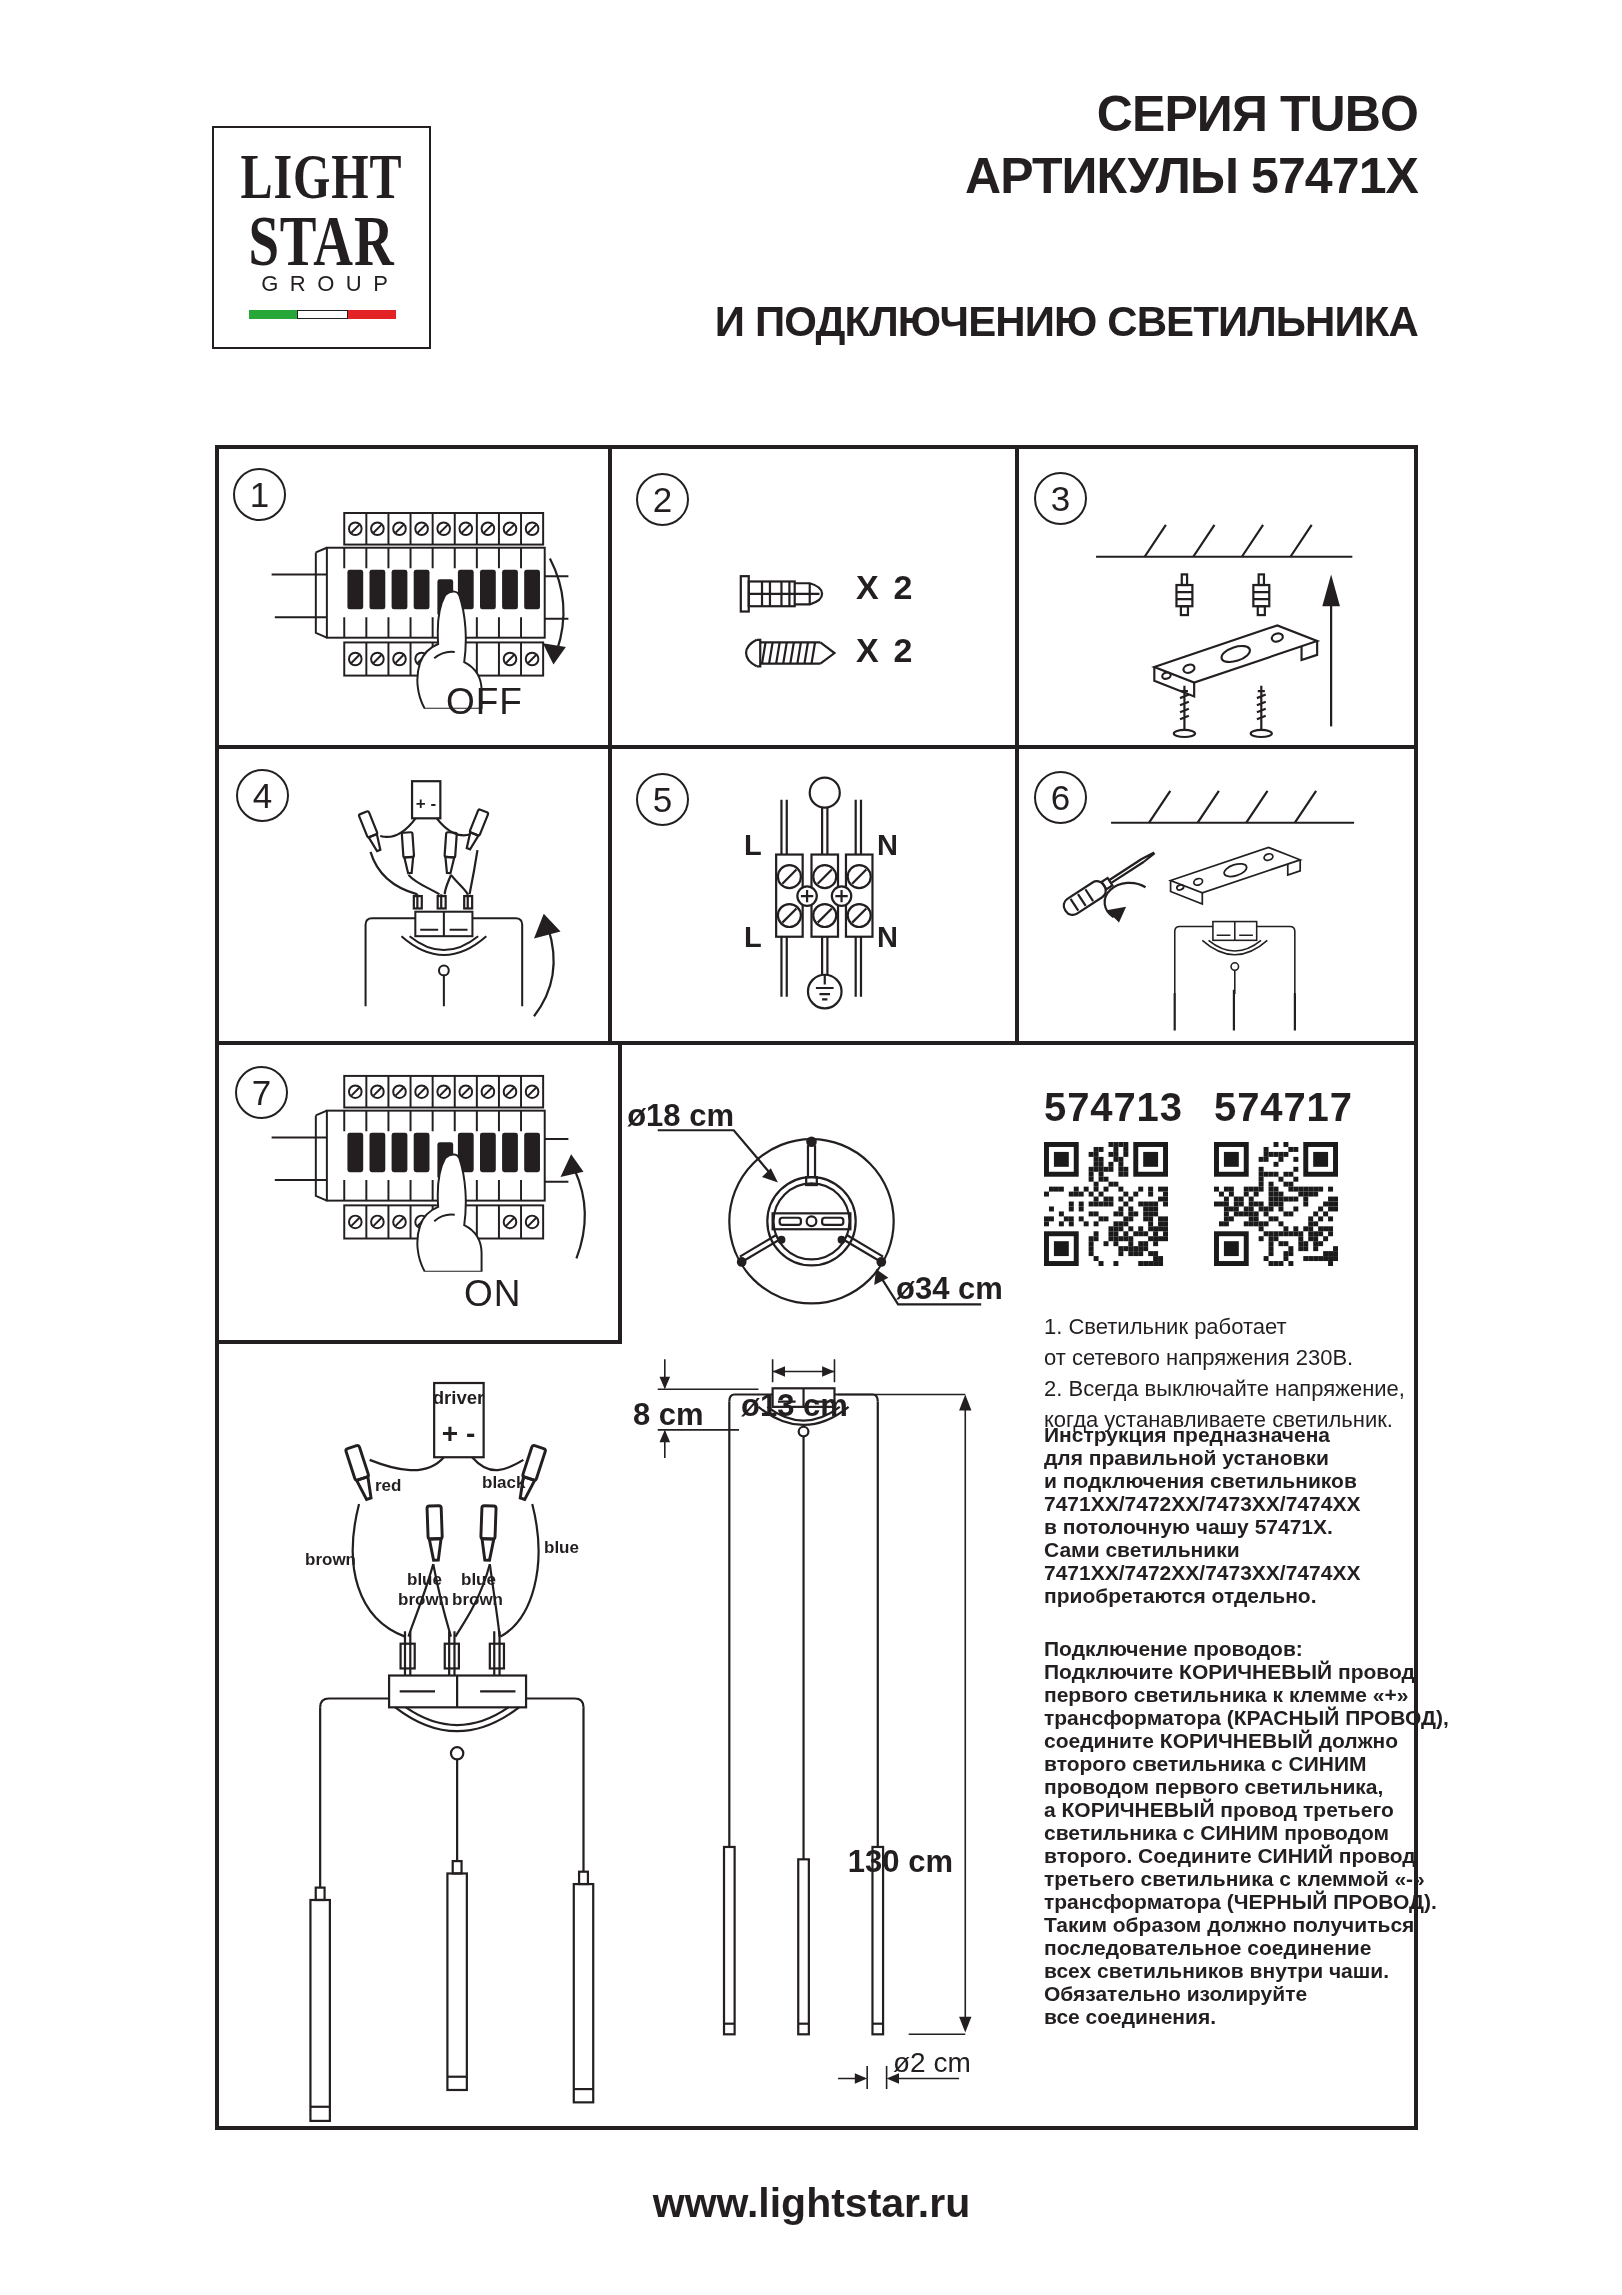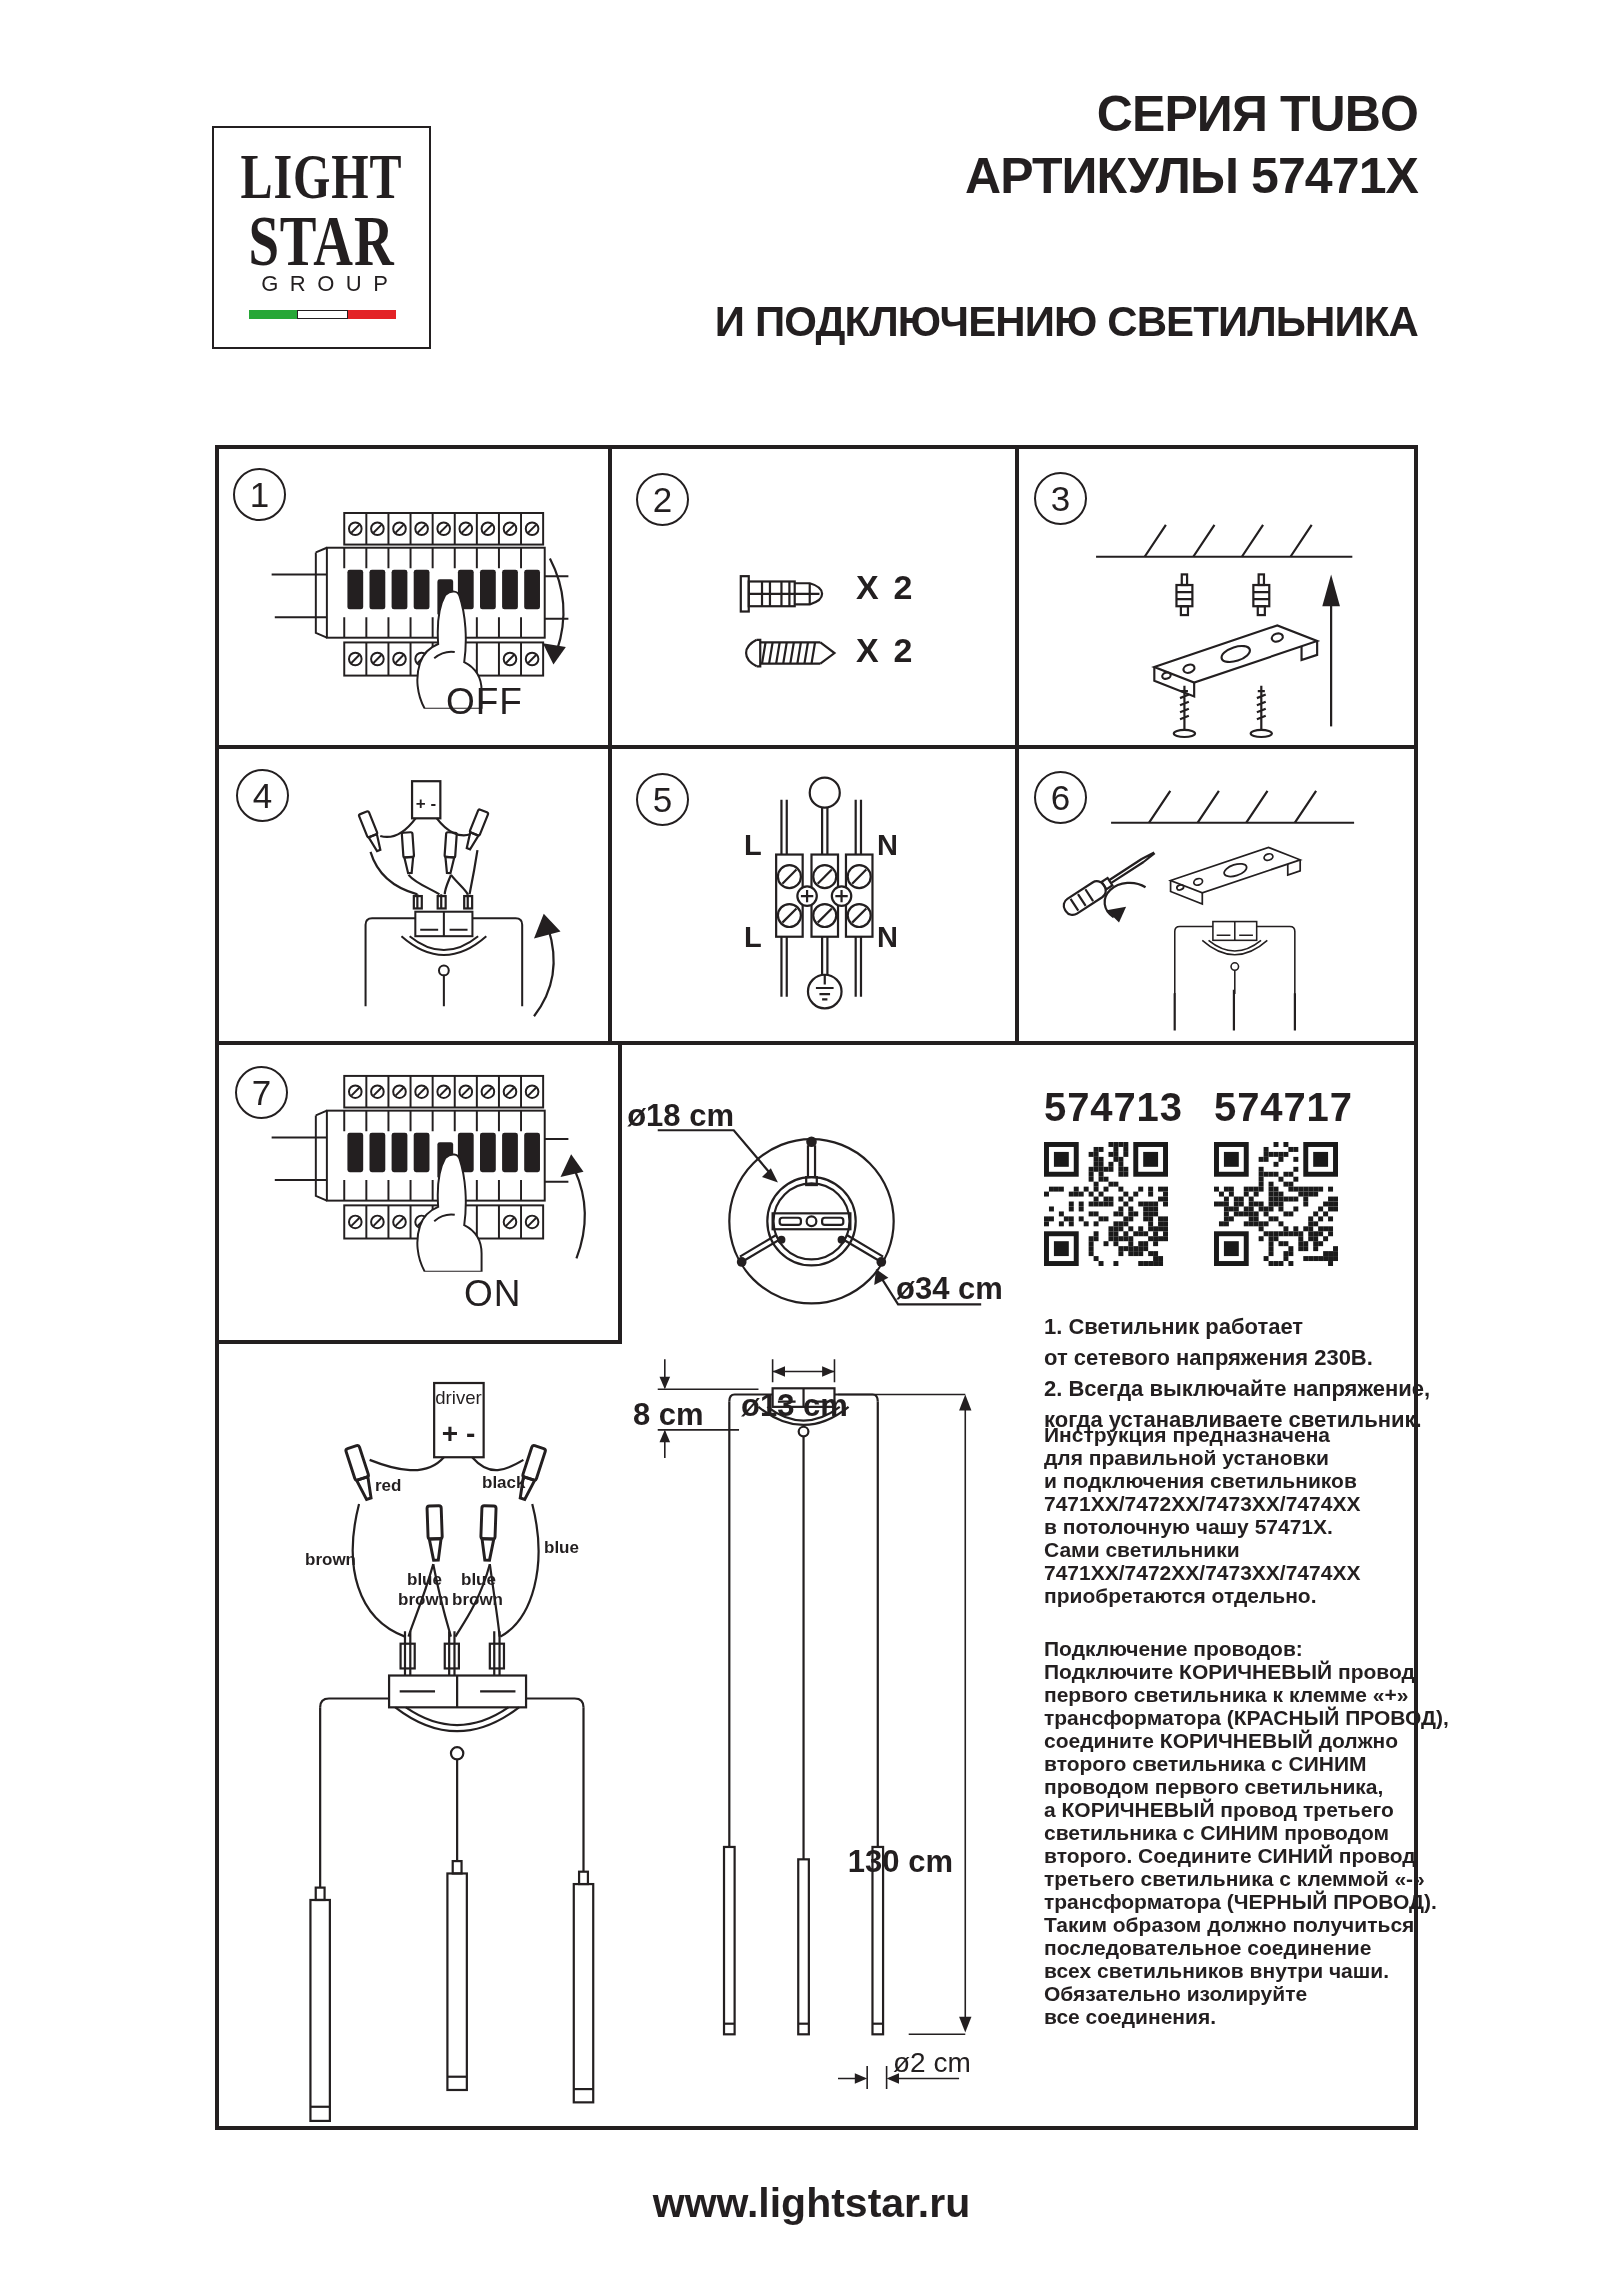--- a/index.html
+++ b/index.html
@@ -29,21 +29,21 @@
   .f{fill:#231f20;stroke:none;}
   .wf{fill:#ffffff;stroke:#231f20;stroke-width:2.5;}
   
   .lab{position:absolute;white-space:nowrap;}
   .dim{font-size:31px;font-weight:700;}
   .wire{font-size:17px;font-weight:700;}
   .onoff{font-size:37px;font-weight:400;letter-spacing:0.9px;}
   .qty{font-size:34px;font-weight:700;letter-spacing:2.7px;}
   .ln{font-size:29px;font-weight:700;}
   .code{font-size:40px;font-weight:700;letter-spacing:0.9px;}
-  .notes{position:absolute;left:1044px;font-size:22px;line-height:31px;font-weight:700;}
+  .notes{position:absolute;left:1044px;font-size:22px;line-height:31px;font-weight:400;}
   .para{position:absolute;left:1044px;font-size:21px;font-weight:700;}
   .para1{line-height:23px;}
   .para2{line-height:23px;}
   .footer{position:absolute;left:0;top:2180px;width:100%;text-align:center;font-size:41px;font-weight:700;}
 </style>
 </head>
 <body>
 
 <div class="page">
 
@@ -842,21 +842,21 @@
 
   <div class="lab onoff" style="left:446px;top:681px">OFF</div>
   <div class="lab onoff" style="left:464px;top:1273px">ON</div>
   <div class="lab qty" style="left:856px;top:568px">X 2</div>
   <div class="lab qty" style="left:856px;top:631px">X 2</div>
   <div class="lab ln" style="left:744px;top:829px">L</div>
   <div class="lab ln" style="left:877px;top:829px">N</div>
   <div class="lab ln" style="left:744px;top:921px">L</div>
   <div class="lab ln" style="left:877px;top:921px">N</div>
   <div class="lab" style="left:412px;top:794px;width:28px;text-align:center;font-size:17px;font-weight:700">+ -</div>
-  <div class="lab" style="left:432px;top:1387px;width:53px;text-align:center;font-size:18.6px;font-weight:400">driver</div>
+  <div class="lab" style="left:432px;top:1387px;width:53px;text-align:center;font-size:18.6px;font-weight:700">driver</div>
   <div class="lab" style="left:432px;top:1418px;width:53px;text-align:center;font-size:28px;font-weight:700">+ -</div>
   <div class="lab wire" style="left:375px;top:1476px">red</div>
   <div class="lab wire" style="left:482px;top:1473px">black</div>
   <div class="lab wire" style="left:305px;top:1550px">brown</div>
   <div class="lab wire" style="left:544px;top:1538px">blue</div>
   <div class="lab wire" style="left:407px;top:1570px">blue</div>
   <div class="lab wire" style="left:398px;top:1590px">brown</div>
   <div class="lab wire" style="left:461px;top:1570px">blue</div>
   <div class="lab wire" style="left:452px;top:1590px">brown</div>
   <div class="lab dim" style="left:610px;top:1098px;width:124px;text-align:right">ø18 cm</div>

